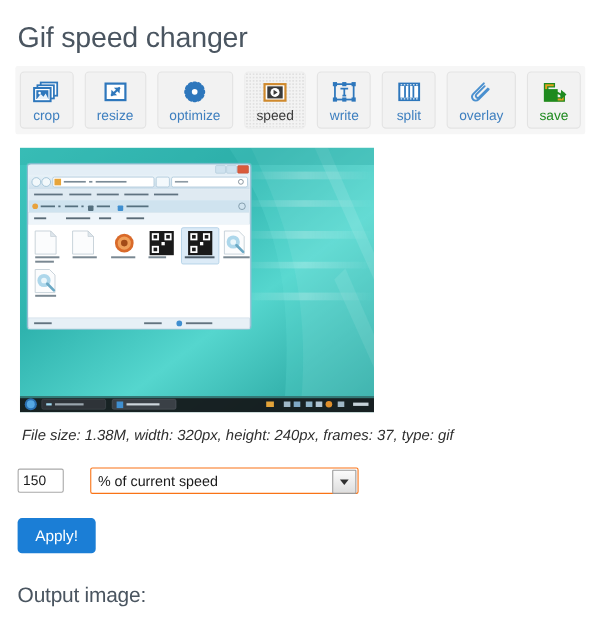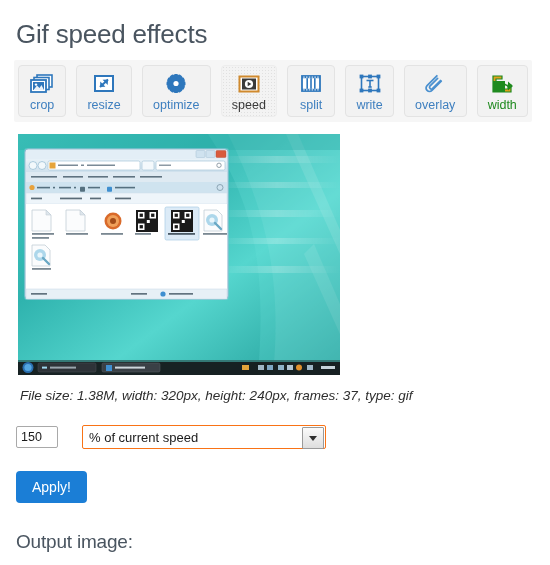--- a/index.html
+++ b/index.html
@@ -182,21 +182,21 @@
     margin: 28px 0 0 16px;
     letter-spacing: -0.2px;
   }
 </style>
 </head>
 <body>
 
 
 
 
-<h1 class="page-title">Gif speed effects</h1>
+<h1 class="page-title">Gif speed changer</h1>
 
 
 <div class="toolbar">
 
   <div class="tool-btn">
     <span class="tool-icon">
       <svg viewBox="0 0 26 22" width="26" height="22">
         <rect x="8" y="2" width="15" height="12" fill="#fff" stroke="#2e77bc" stroke-width="1.6"></rect>
         <rect x="5" y="4.5" width="15" height="12" fill="#fff" stroke="#2e77bc" stroke-width="1.6"></rect>
         <rect x="2" y="7" width="15" height="12" fill="#fff" stroke="#2e77bc" stroke-width="1.8"></rect>
@@ -241,20 +241,42 @@
   <div class="tool-btn active">
     <span class="tool-icon">
       <svg viewBox="0 0 26 22" width="26" height="22">
         <rect x="3.5" y="3.5" width="19" height="15" fill="#ffffff" stroke="#d08a2e" stroke-width="2"></rect>
         <rect x="6" y="5.5" width="14" height="11" fill="#3a3a3a"></rect>
         <circle cx="13" cy="11" r="4.1" fill="#ffffff"></circle>
         <path d="M11.7 8.7 L15.4 11 L11.7 13.3 Z" fill="#3a3a3a"></path>
       </svg>
     </span>
     <span class="tool-label">speed</span>
+  </div>
+
+  <div class="tool-btn">
+    <span class="tool-icon">
+      <svg viewBox="0 0 26 22" width="26" height="22">
+        <rect x="4.5" y="3.5" width="17" height="14" fill="none" stroke="#2e77bc" stroke-width="1.6"></rect>
+        <g fill="#2e77bc">
+          <rect x="2.6" y="1.6" width="3.8" height="3.8"></rect>
+          <rect x="19.6" y="1.6" width="3.8" height="3.8"></rect>
+          <rect x="2.6" y="15.6" width="3.8" height="3.8"></rect>
+          <rect x="19.6" y="15.6" width="3.8" height="3.8"></rect>
+          <rect x="11.1" y="1.6" width="3.8" height="3.8"></rect>
+          <rect x="11.1" y="15.6" width="3.8" height="3.8"></rect>
+        </g>
+        <g stroke="#2e77bc" stroke-width="1.6">
+          <path d="M9.5 7.5 L16.5 7.5"></path>
+          <path d="M13 7.5 L13 14"></path>
+          <path d="M11.3 14 L14.7 14"></path>
+        </g>
+      </svg>
+    </span>
+    <span class="tool-label">write</span>
   </div>
 
   <div class="tool-btn">
     <span class="tool-icon">
       <svg viewBox="0 0 26 22" width="26" height="22">
         <rect x="4" y="3" width="18" height="15" fill="#fff" stroke="#2e77bc" stroke-width="1.8"></rect>
         <g fill="#2e77bc">
           <rect x="4" y="3" width="18" height="2.2"></rect>
           <rect x="4" y="15.8" width="18" height="2.2"></rect>
           <rect x="8.4" y="5.2" width="1.6" height="10.6"></rect>
@@ -276,60 +298,38 @@
             <rect x="19.2" y="16.4" width="1.5" height="1"></rect>
         </g>
       </svg>
     </span>
     <span class="tool-label">split</span>
   </div>
 
   <div class="tool-btn">
     <span class="tool-icon">
       <svg viewBox="0 0 26 22" width="26" height="22">
-        <rect x="4.5" y="3.5" width="17" height="14" fill="none" stroke="#2e77bc" stroke-width="1.6"></rect>
-        <g fill="#2e77bc">
-          <rect x="2.6" y="1.6" width="3.8" height="3.8"></rect>
-          <rect x="19.6" y="1.6" width="3.8" height="3.8"></rect>
-          <rect x="2.6" y="15.6" width="3.8" height="3.8"></rect>
-          <rect x="19.6" y="15.6" width="3.8" height="3.8"></rect>
-          <rect x="11.1" y="1.6" width="3.8" height="3.8"></rect>
-          <rect x="11.1" y="15.6" width="3.8" height="3.8"></rect>
-        </g>
-        <g stroke="#2e77bc" stroke-width="1.6">
-          <path d="M9.5 7.5 L16.5 7.5"></path>
-          <path d="M13 7.5 L13 14"></path>
-          <path d="M11.3 14 L14.7 14"></path>
-        </g>
-      </svg>
-    </span>
-    <span class="tool-label">write</span>
-  </div>
-
-  <div class="tool-btn">
-    <span class="tool-icon">
-      <svg viewBox="0 0 26 22" width="26" height="22">
         <path d="M19.2 6.2 L9.4 16 a3.6 3.6 0 0 1 -5.1 -5.1 L14.6 0.6" fill="none" stroke="#4a90cf" stroke-width="1.9" stroke-linecap="round" transform="translate(1,2.2) scale(0.95)"></path>
         <path d="M16.8 4.6 L8.2 13.2 a2 2 0 0 0 2.8 2.8 L20 7" fill="none" stroke="#4a90cf" stroke-width="1.9" stroke-linecap="round" transform="translate(0.5,1.2) scale(0.9)"></path>
       </svg>
     </span>
     <span class="tool-label">overlay</span>
   </div>
 
   <div class="tool-btn save">
     <span class="tool-icon">
       <svg viewBox="0 0 26 22" width="26" height="22">
         <path d="M4 3 L13 3 L13 6 L7 6 L7 16 L19 16 L19 12 L22 12 L22 19 L4 19 Z" fill="#e2a11c"></path>
         <path d="M4 3 L13 3 L13 6 L7 6 L7 16 L19 16 L19 12 L22 12 L22 19 L4 19 Z" fill="none" stroke="#1f8a1f" stroke-width="1.2"></path>
         <rect x="4" y="8" width="12" height="11" fill="#1f8a1f"></rect>
         <path d="M10 9.5 C14 9.5 17 10.5 19 12.5 L19 8.5 L24 13 L19 17.5 L19 14
                  C17 12.4 14 11.6 10 11.8 Z" fill="#1f8a1f"></path>
       </svg>
     </span>
-    <span class="tool-label">width</span>
+    <span class="tool-label">save</span>
   </div>
 </div>
 
 
 <div class="preview-wrap">
   <svg class="preview-img" viewBox="0 0 322 241" preserveAspectRatio="none">
     <defs>
       <linearGradient id="deskbg" x1="0" y1="0" x2="1" y2="1">
         <stop offset="0" stop-color="#3fc7c0"></stop>
         <stop offset="0.35" stop-color="#2fb3ae"></stop>

